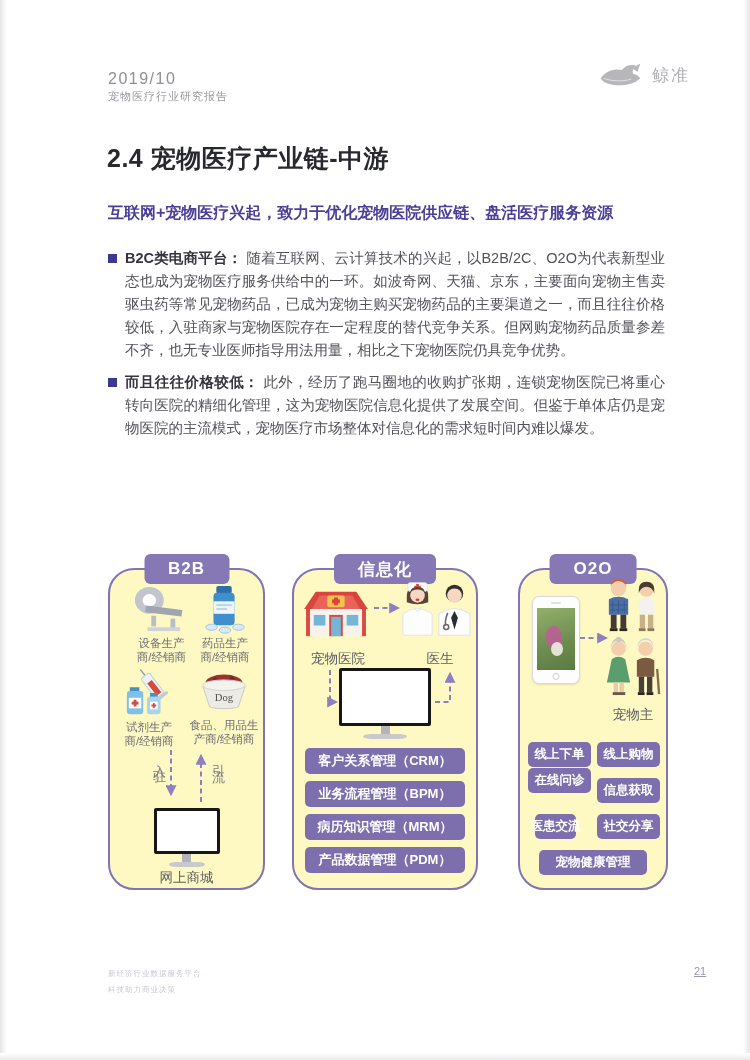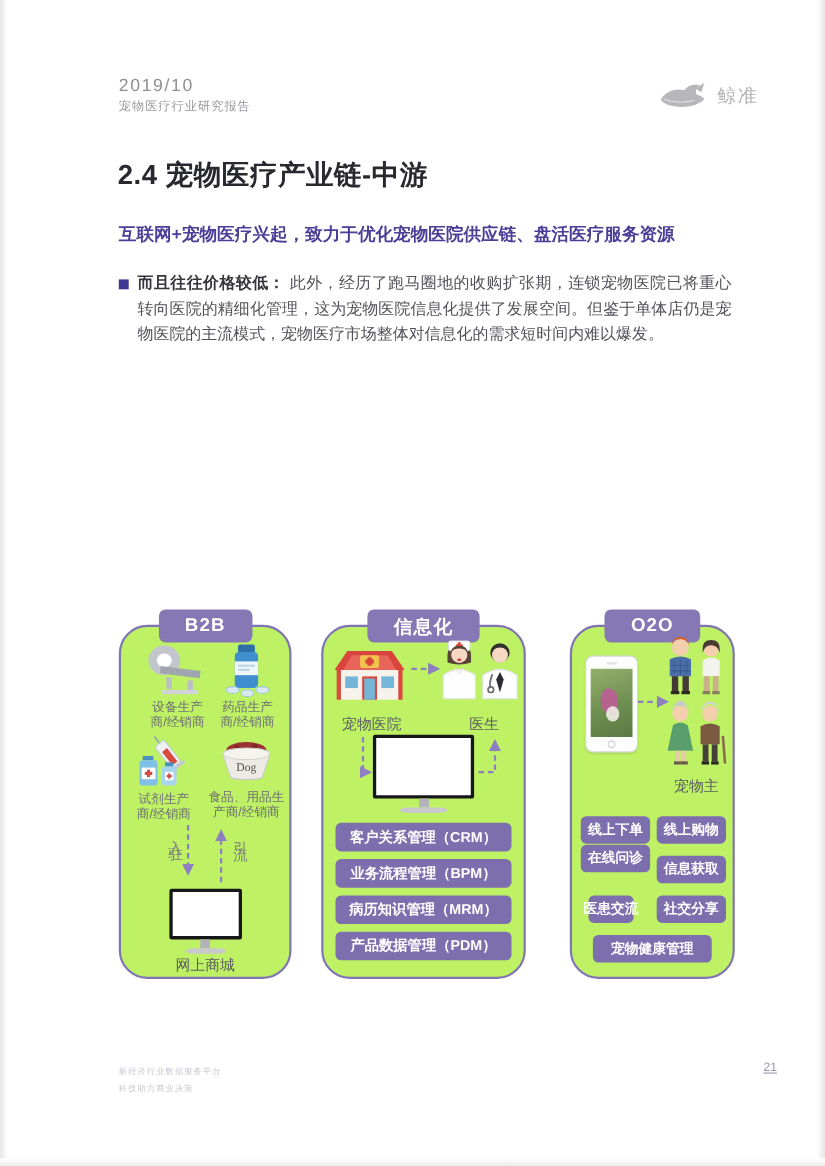--- a/index.html
+++ b/index.html
@@ -11,36 +11,36 @@
   .edge-l { position:absolute; left:0; top:0; bottom:0; width:7px;
     background:linear-gradient(90deg,#e6e6e8,#ffffff); }
   .edge-r { position:absolute; right:0; top:0; bottom:0; width:7px;
     background:linear-gradient(270deg,#e6e6e8,#ffffff); }
   .edge-b { position:absolute; left:0; right:0; bottom:0; height:7px;
     background:linear-gradient(0deg,#ebebed,#ffffff); }
 
   
   .hdr-date { position:absolute; left:108px; top:70px; font-size:16px; color:#8f8f94; letter-spacing:1.5px; }
   .hdr-report { position:absolute; left:108px; top:89px; font-size:11px; color:#99999e; letter-spacing:1px; }
-  .logo { position:absolute; right:60px; top:74px; display:flex; align-items:center; gap:8px; }
+  .logo { position:absolute; right:60px; top:62px; display:flex; align-items:center; gap:8px; }
   .logo-text { font-size:17px; color:#b2b2b6; letter-spacing:2px; }
 
   .page-title { position:absolute; left:107px; top:142px; font-size:25px; font-weight:bold; color:#28282f; letter-spacing:0.5px; }
   .page-subtitle { position:absolute; left:108px; top:203px; font-size:16px; font-weight:bold; color:#4b3e97; }
 
   
   .bullets { position:absolute; left:108px; top:247px; width:557px; }
   .bullet { position:relative; padding-left:17px; margin-bottom:9px;
     font-size:14.5px; line-height:23px; color:#515159; text-align:justify; }
   .bullet .sq { position:absolute; left:0; top:7px; width:9px; height:9px; background:#3e3890; }
   .bullet .lead { font-weight:bold; color:#35353d; }
 
   
   .dbox { position:absolute; top:568px; height:322px; border:2px solid #8174b2;
-    border-radius:26px; background:#bef264; box-sizing:border-box;padding-left:20px; }
+    border-radius:26px; background:#fef9c3; box-sizing:border-box;padding-left:20px; }
   #box-b2b  { left:108px; width:157px; }
   #box-info { left:292px; width:186px; }
   #box-o2o  { left:518px; width:150px; }
   .pill { position:absolute; top:-16px; left:50%; transform:translateX(-50%);
     height:30px; background:#8677b5; border-radius:6px; color:#fff; font-weight:bold;
     font-size:17px; display:flex; align-items:center; justify-content:center;
     padding:0 24px; white-space:nowrap; letter-spacing:1px; }
 
   
   .sup { position:absolute; display:flex; flex-direction:column; align-items:center; }
@@ -99,20 +99,25 @@
         <path d="M6,17 C14,20 26,21 36,18" stroke="#ffffff" stroke-width="1" fill="none" opacity="0.6"></path>
       </svg>
     </span>
     <span class="logo-text">鲸准</span>
   </div>
 
   <div class="page-title">2.4 宠物医疗产业链-中游</div>
   <div class="page-subtitle">互联网+宠物医疗兴起，致力于优化宠物医院供应链、盘活医疗服务资源</div>
 
   <div class="bullets">
+    <div class="bullet">
+      <span class="sq"></span>
+      <span class="lead">B2C类电商平台：</span>
+      <span>随着互联网、云计算技术的兴起，以B2B/2C、O2O为代表新型业态也成为宠物医疗服务供给中的一环。如波奇网、天猫、京东，主要面向宠物主售卖驱虫药等常见宠物药品，已成为宠物主购买宠物药品的主要渠道之一，而且往往价格较低，入驻商家与宠物医院存在一定程度的替代竞争关系。但网购宠物药品质量参差不齐，也无专业医师指导用法用量，相比之下宠物医院仍具竞争优势。</span>
+    </div>
     <div class="bullet">
       <span class="sq"></span>
       <span class="lead">而且往往价格较低：</span>
       <span>此外，经历了跑马圈地的收购扩张期，连锁宠物医院已将重心转向医院的精细化管理，这为宠物医院信息化提供了发展空间。但鉴于单体店仍是宠物医院的主流模式，宠物医疗市场整体对信息化的需求短时间内难以爆发。</span>
     </div>
   </div>
 
   <div class="dbox" id="box-b2b">
     <div class="pill">B2B</div>
 

